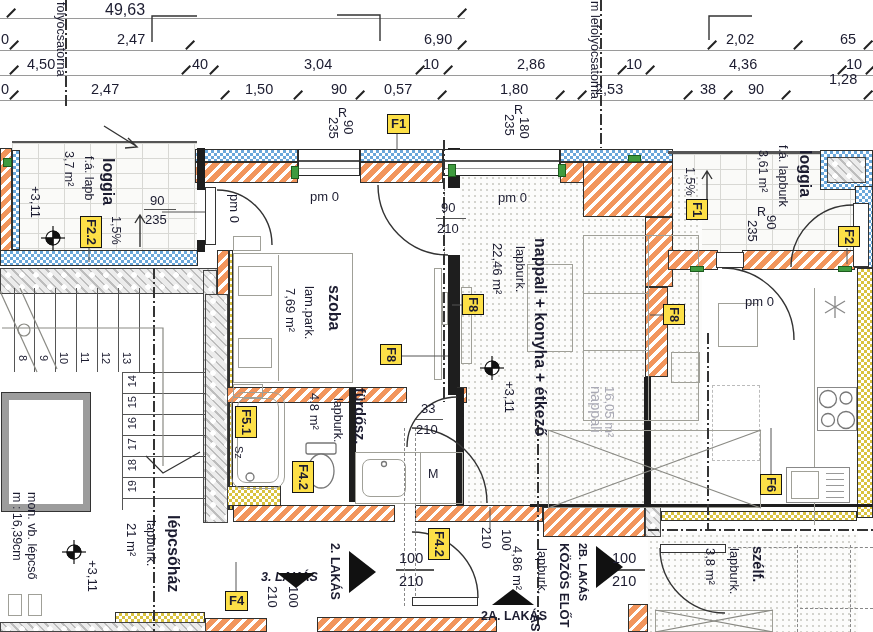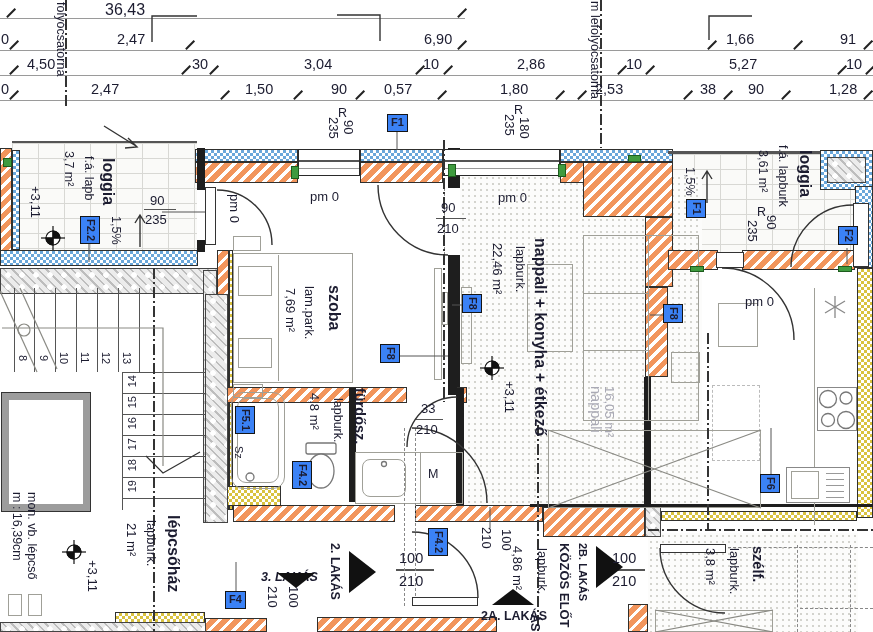--- a/index.html
+++ b/index.html
@@ -8,22 +8,22 @@
   .plan div{position:absolute;box-sizing:border-box;}
   .plan svg{position:absolute;left:0;top:0;pointer-events:none;z-index:5;}
   
   .t{color:#1c1c30;font-size:14.5px;line-height:1;white-space:nowrap;z-index:6;}
   .v{writing-mode:vertical-rl;}
   .vr{writing-mode:vertical-rl;transform:rotate(180deg);}
   .b{font-weight:700;}
   .s16{font-size:16px;} .s13{font-size:13px;} .s12{font-size:12.5px;} .s11{font-size:11px;}
   .gy{color:#a9a9b5;}
   
-  .tag{border:1.8px solid #151515;background:#3b82f6;color:#1c1c30;font-weight:700;
-       font-size:11px;line-height:1.05;padding:2px 3px;z-index:7;white-space:nowrap;}
+  .tag{border:1.8px solid #151515;background:#fde047;color:#1c1c30;font-weight:700;
+       font-size:13px;line-height:1.05;padding:2px 3px;z-index:7;white-space:nowrap;}
   .tagv{writing-mode:vertical-rl;}
   
   .ho{background:repeating-linear-gradient(135deg,#fff 0 3.5px,#f2955c 3.5px 8.5px);border:1px solid #30302e;}
   .hb{background:conic-gradient(#6aa7da 0 90deg,#fff 90deg 180deg,#6aa7da 180deg 270deg,#fff 270deg);
       background-size:6px 6px;border:1px solid #30302e;}
   .hy{background:conic-gradient(#d9c23f 0 90deg,#fff 90deg 180deg,#d9c23f 180deg 270deg,#fff 270deg);
       background-size:6px 6px;border:1px solid #30302e;}
   .peb{background:radial-gradient(circle,#fff 2.5px,transparent 3px) 0 0/14px 12px,
        repeating-linear-gradient(45deg,#bdbdbd 0 1.6px,#ececec 1.6px 6px);border:1px solid #444;}
   .tile{background-color:#fafaf8;
@@ -304,44 +304,44 @@
       <line x1="396" y1="356" x2="448" y2="356"></line>
       <line x1="470" y1="305" x2="452" y2="305"></line>
       <line x1="663" y1="315" x2="650" y2="315"></line>
       <line x1="89" y1="244" x2="89" y2="262"></line>
       <line x1="847" y1="248" x2="847" y2="264"></line>
       <line x1="162" y1="212" x2="205" y2="212"></line>
       <line x1="490" y1="528" x2="490" y2="507"></line>
     </g>
   </svg>
 
-  <div class="t" style="left:105px;top:2px;font-size:16px;">36,43</div>
+  <div class="t" style="left:105px;top:2px;font-size:16px;">49,63</div>
   <div class="t" style="left:1px;top:32px;">0</div>
   <div class="t" style="left:117px;top:32px;">2,47</div>
   <div class="t" style="left:424px;top:32px;">6,90</div>
-  <div class="t" style="left:726px;top:32px;">1,66</div>
-  <div class="t" style="left:840px;top:32px;">91</div>
+  <div class="t" style="left:726px;top:32px;">2,02</div>
+  <div class="t" style="left:840px;top:32px;">65</div>
   <div class="t" style="left:27px;top:57px;">4,50</div>
-  <div class="t" style="left:192px;top:57px;">30</div>
+  <div class="t" style="left:192px;top:57px;">40</div>
   <div class="t" style="left:304px;top:57px;">3,04</div>
   <div class="t" style="left:423px;top:57px;">10</div>
   <div class="t" style="left:517px;top:57px;">2,86</div>
   <div class="t" style="left:626px;top:57px;">10</div>
-  <div class="t" style="left:729px;top:57px;">5,27</div>
+  <div class="t" style="left:729px;top:57px;">4,36</div>
   <div class="t" style="left:846px;top:57px;">10</div>
   <div class="t" style="left:1px;top:82px;">0</div>
   <div class="t" style="left:91px;top:82px;">2,47</div>
   <div class="t" style="left:245px;top:82px;">1,50</div>
   <div class="t" style="left:331px;top:82px;">90</div>
   <div class="t" style="left:384px;top:82px;">0,57</div>
   <div class="t" style="left:500px;top:82px;">1,80</div>
   <div class="t" style="left:595px;top:82px;">2,53</div>
   <div class="t" style="left:700px;top:82px;">38</div>
   <div class="t" style="left:748px;top:82px;">90</div>
-  <div class="t" style="left:829px;top:82px;">1,28</div>
+  <div class="t" style="left:829px;top:72px;">1,28</div>
 
   <div class="t v s12" style="left:54px;top:2px;">folyócsatorna</div>
   <div class="t v s12" style="left:588px;top:1px;">m lefolyócsatorna</div>
 
   <div class="t s12" style="left:338px;top:107px;">R</div>
   <div class="t v s13" style="left:327px;top:117px;">235</div>
   <div class="t v s13" style="left:342px;top:120px;">90</div>
   <div class="t s12" style="left:514px;top:104px;">R</div>
   <div class="t v s13" style="left:503px;top:114px;">235</div>
   <div class="t v s13" style="left:518px;top:117px;">180</div>

